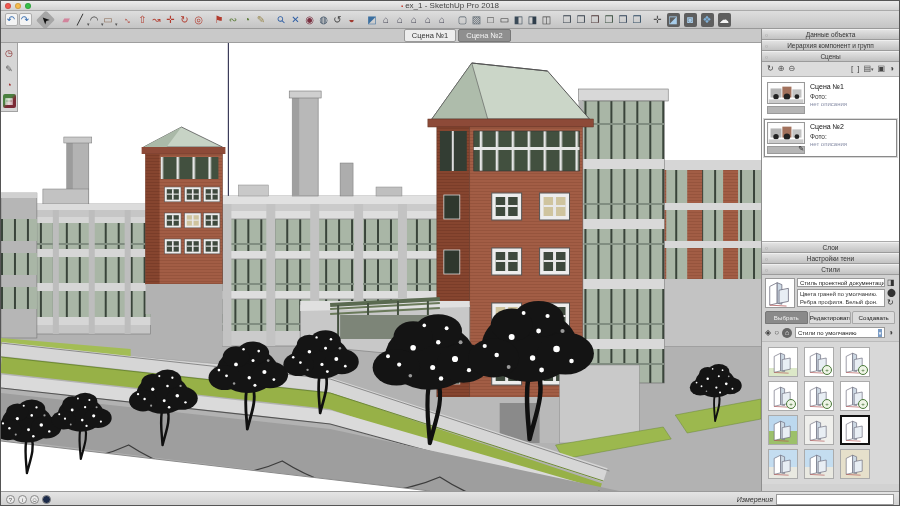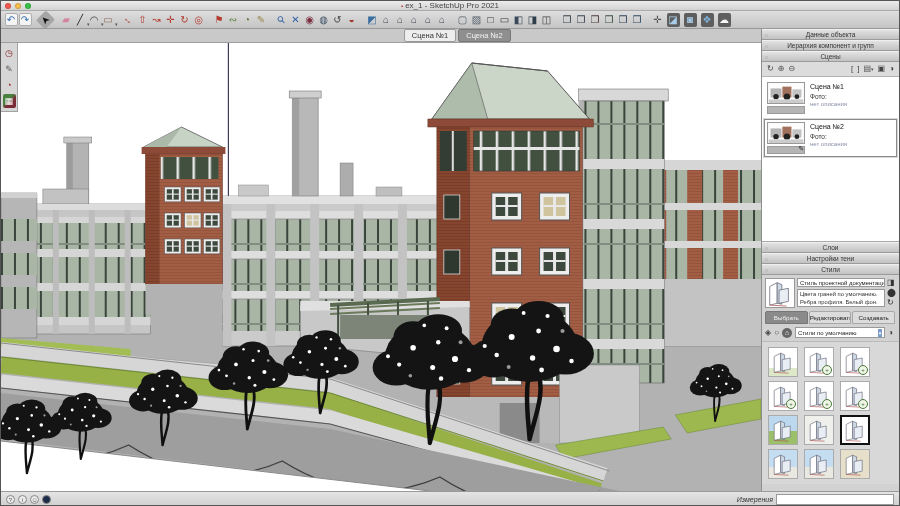--- a/index.html
+++ b/index.html
@@ -108,21 +108,21 @@
 </head>
 <body>
 
 <div class="app">
 
   <div class="titlebar">
     <span class="tl red"></span>
     <span class="tl yel"></span>
     <span class="tl grn"></span>
     <div class="title">
-      <span class="doc-ico">▪</span><span>ex_1 - SketchUp Pro 2021</span>
+      <span class="doc-ico">▪</span><span>ex_1 - SketchUp Pro 2018</span>
     </div>
   </div>
 
   <div class="toolbar">
 
   <span class="ticon seg" style="color: rgb(58, 111, 176);">
         <span class="g">↶</span>
       </span>
       <span class="ticon seg" style="color: rgb(58, 111, 176);">
         <span class="g">↷</span>

